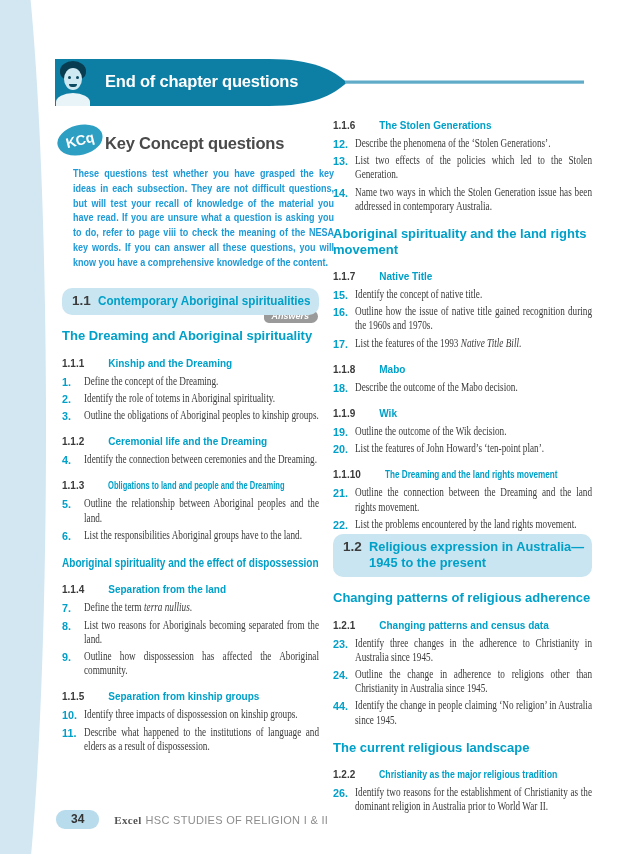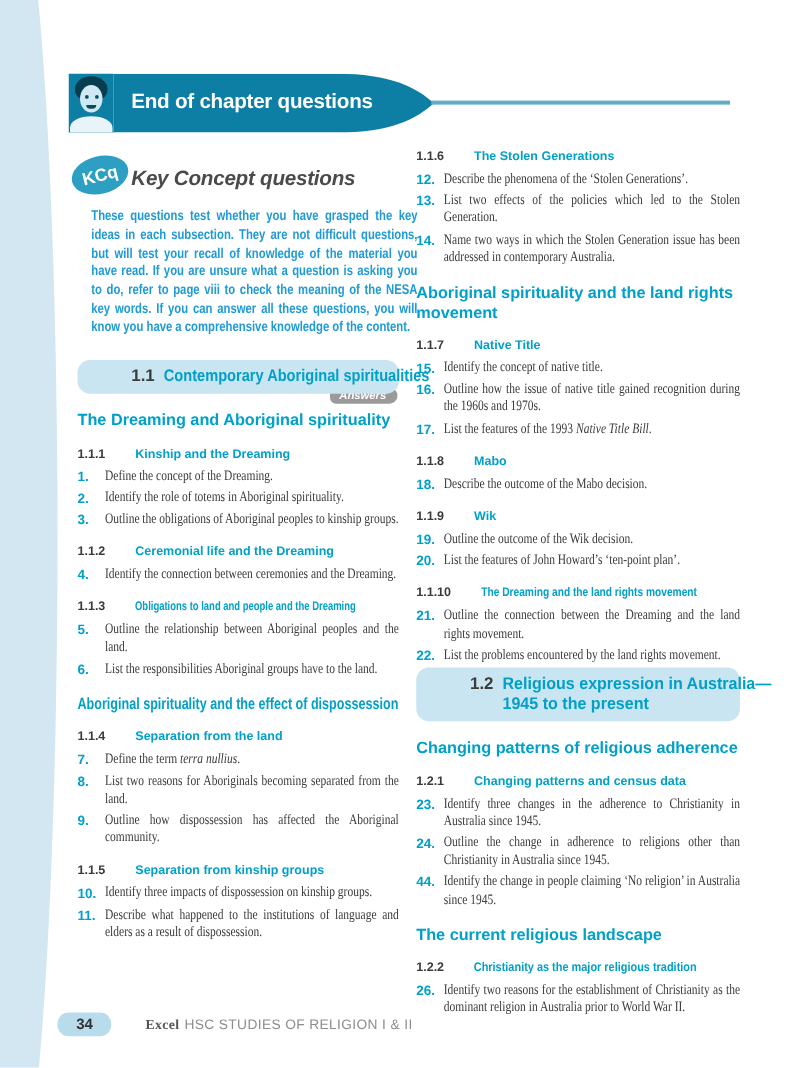--- a/index.html
+++ b/index.html
@@ -28,21 +28,21 @@
     font-size:16.5px;white-space:nowrap;letter-spacing:-0.2px;
   }
   
   .kcq{position:absolute;left:57px;top:122px;width:261px;}
   .kcq-badge{
     position:absolute;left:0;top:3px;width:46px;height:30px;background:#2d9fc3;border-radius:50%;
     transform:rotate(-14deg);color:#fff;font-weight:bold;font-size:14px;
     display:flex;align-items:center;justify-content:center;
   }
   .kcq-title{
-    position:absolute;left:48px;top:12px;color:#4a4a4a;font-weight:bold;font-style:italic;
+    position:absolute;left:48px;top:12px;color:#4a4a4a;font-weight:bold;
     font-size:16.5px;white-space:nowrap;letter-spacing:-0.2px;
   }
   .kcq-intro{
     position:absolute;left:16px;top:44px;width:261px;color:#1e9ad6;font-weight:bold;
     font-size:11.3px;line-height:14.8px;text-align:justify;
   }
   .kcq-intro .squeeze{width:125%;transform:scaleX(0.8);transform-origin:0 0;}
   .kcq-refer{
     position:absolute;right:0;top:153px;font-size:10.5px;color:#4a4a4a;
     display:flex;align-items:center;gap:5px;white-space:nowrap;
@@ -53,21 +53,21 @@
   }
   
   .col{position:absolute;}
   .col-left{left:62px;top:288px;width:257px;}
   .col-right{left:333px;top:118px;width:259px;}
   .h1-block{
     background:#c9e5f1;border-radius:10px;padding:5px 8px 6px 10px;
     display:flex;gap:7px;font-weight:bold;font-size:13.5px;line-height:16px;
     margin:0 0 6px 0;align-items:flex-start;
   }
-  .h1-num{color:#3c3c3c;flex:0 0 auto;margin-left:33px;}
+  .h1-num{color:#3c3c3c;flex:0 0 auto;}
   .h1-title{color:#00a0c8;flex:1;min-width:0;}
   .h2-block{
     color:#00a0c8;font-weight:bold;font-size:13px;line-height:15.5px;
     margin:13px 0 2px 0;
   }
   .h3-block{
     font-weight:bold;font-size:10px;line-height:15px;margin:12px 0 3px 0;
     display:flex;gap:24px;align-items:baseline;
   }
   .h3-num{color:#3a3a3a;flex:0 0 auto;}
@@ -81,21 +81,21 @@
   .q-num{
     position:absolute;left:0;top:1px;font-family:Liberation Sans, sans-serif;
     font-weight:bold;color:#00a0c8;font-size:10.8px;
   }
   .q-text{
     width:125%;transform:scaleX(0.8);transform-origin:0 0;text-align:justify;
   }
   .q-text em{font-style:italic;}
   
   .footer{
-    position:absolute;left:46px;top:810px;display:flex;align-items:center;gap:27px;
+    position:absolute;left:56px;top:810px;display:flex;align-items:center;gap:15px;
   }
   .page-pill{
     background:#b9dcec;border-radius:9px;padding:2px 15px 3px 15px;
     font-weight:bold;font-size:12px;color:#333333;
   }
   .book-line{font-size:11px;color:#8d8d8d;letter-spacing:0.3px;white-space:nowrap;}
   .book-brand{font-family:"Liberation Serif",serif;font-weight:bold;color:#555555;margin-right:4px;}
 </style>
 </head>
 <body>

